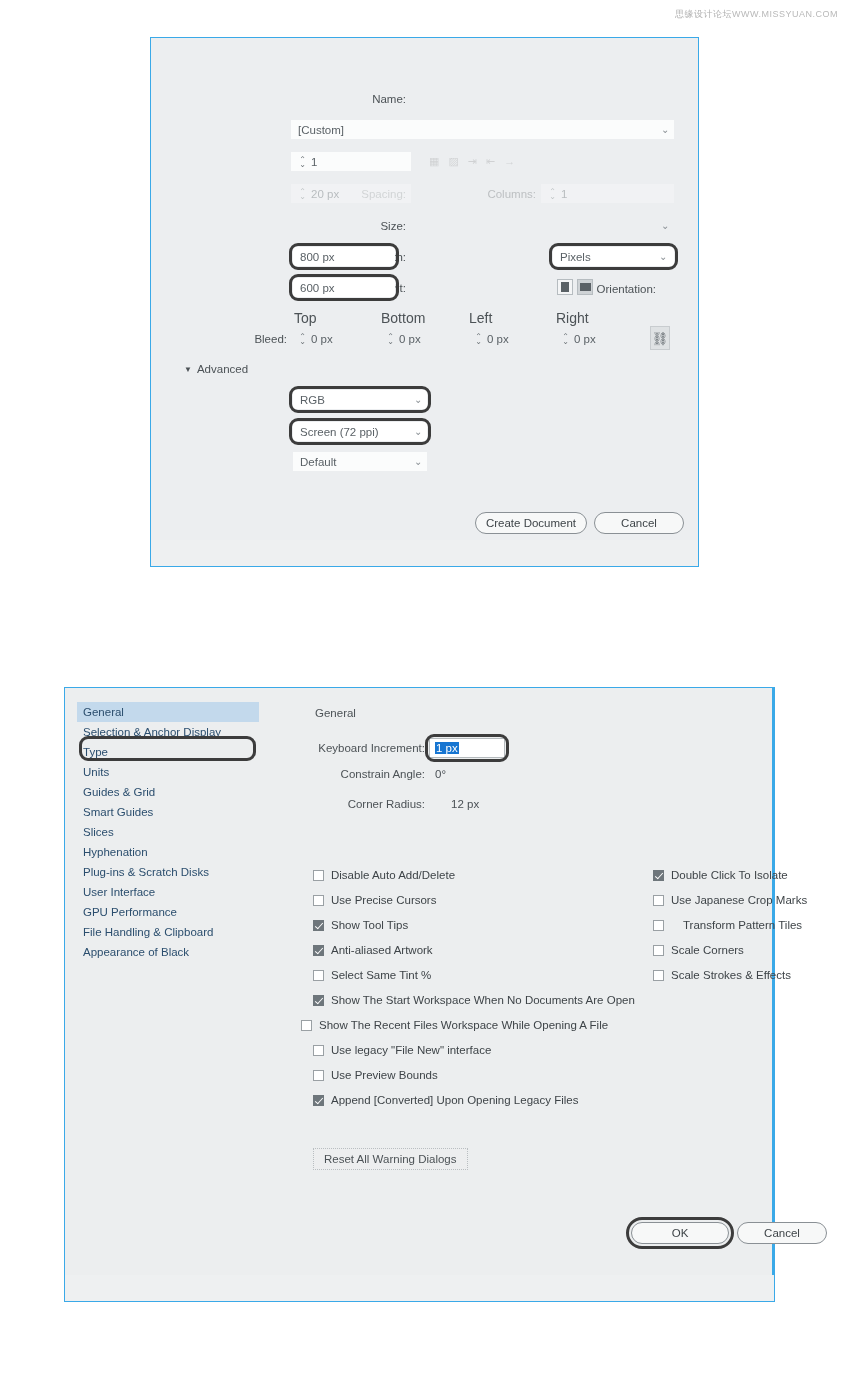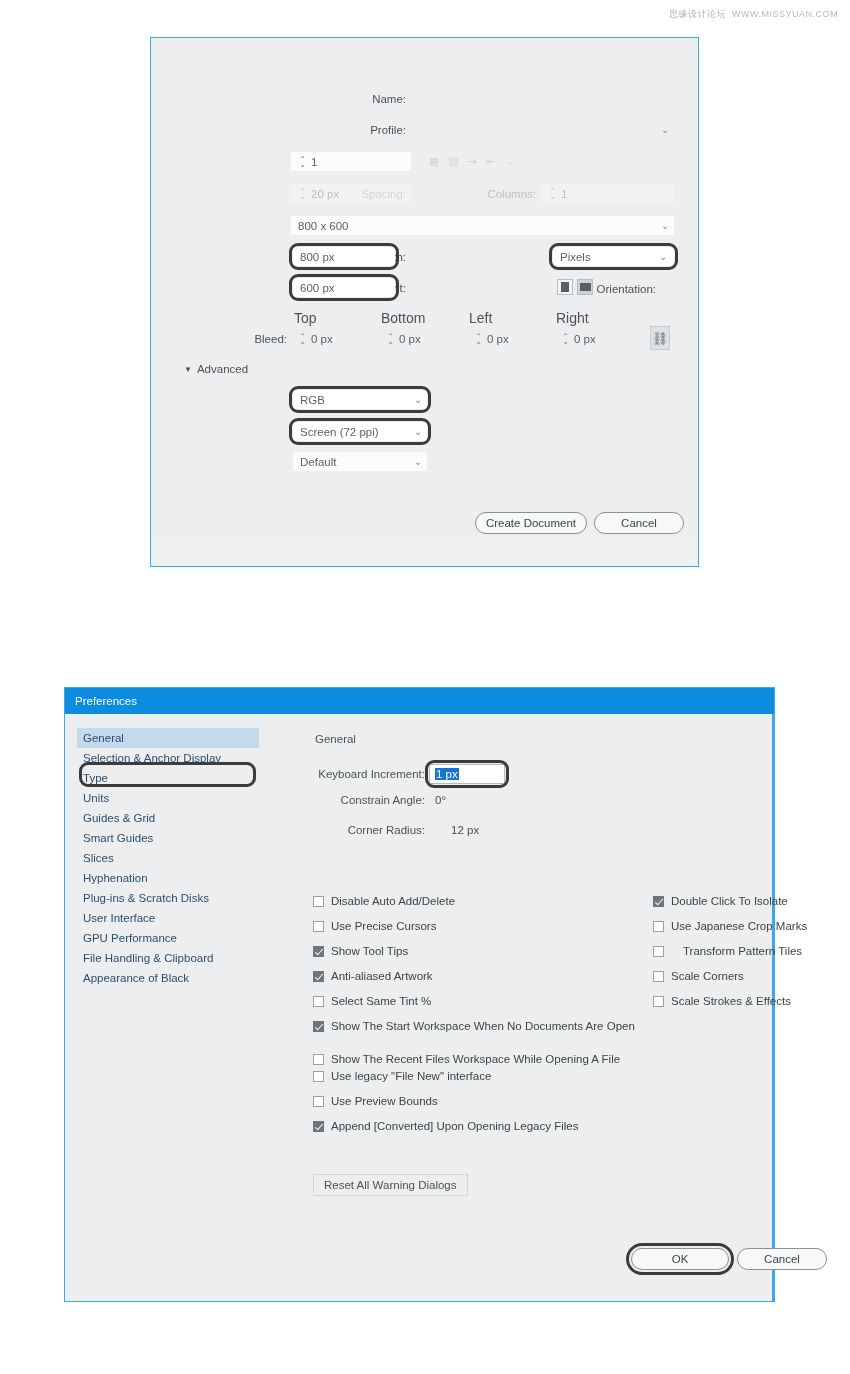--- a/index.html
+++ b/index.html
@@ -12,21 +12,21 @@
   }
 
   .watermark {
     position: absolute;
     top: 8px; right: 12px;
     font-size: 9px;
     color: #b9b9b9;
     letter-spacing: 0.5px;
     white-space: nowrap;
   }
-  .watermark .cn { color: #b0b0b0; margin-right: 6px; }
+  .watermark .cn { color: #b0b0b0; }
 
   
   .dialog {
     position: absolute;
     background: #eef0f1;
     border: 1px solid #3aa9e8;
   }
   .titlebar {
     background: #0b8cdf;
     color: #ffffff;
@@ -234,20 +234,21 @@
 <div class="watermark">
   <span class="cn">思缘设计论坛</span><span>WWW.MISSYUAN.COM</span>
 </div>
 
 <div class="dialog" id="more-settings">
   <div class="body">
 
     <div class="ms-label" style="position:absolute; left:110px; top:55px; width:145px;">Name:</div>
 
     <div class="ms-label" style="position:absolute; left:110px; top:86px; width:145px;">Profile:</div>
+    <div class="fieldbox" style="position:absolute; left:140px; top:82px; width:383px;">[Custom]</div>
     <div class="caret" style="left:510px; top:87px;">⌄</div>
 
     <div class="ms-label" style="position:absolute; left:20px; top:118px; width:235px;">Number of Artboards:</div>
     <div class="fieldbox" style="position:absolute; left:140px; top:114px; width:120px;">
       <span class="spinner">
           <span>⌃</span>
           <span>⌄</span>
         </span>
       <span>1</span>
     </div>
@@ -271,21 +272,20 @@
     <div class="ms-label fade" style="position:absolute; left:280px; top:150px; width:105px; opacity:.3;">Columns:</div>
     <div class="fieldbox fade" style="position:absolute; left:390px; top:146px; width:133px;">
       <span class="spinner">
           <span>⌃</span>
           <span>⌄</span>
         </span>
       <span>1</span>
     </div>
 
     <div class="ms-label" style="position:absolute; left:110px; top:182px; width:145px;">Size:</div>
-    <div class="fieldbox" style="position:absolute; left:140px; top:178px; width:383px;">800 x 600</div>
     <div class="caret" style="left:510px; top:183px;">⌄</div>
 
     <div class="ms-label" style="position:absolute; left:110px; top:213px; width:145px;">Width:</div>
     <div class="fieldbox" style="position:absolute; left:142px; top:209px; width:102px; background:#ffffff;">800 px</div>
     <div class="ring" style="left:138px; top:205px; width:110px; height:27px;"></div>
 
     <div class="ms-label" style="position:absolute; left:400px; top:213px; width:105px;">Units:</div>
     <div class="fieldbox" style="position:absolute; left:402px; top:209px; width:121px; background:#ffffff;">Pixels</div>
     <div class="caret" style="left:508px; top:214px;">⌄</div>
     <div class="ring" style="left:398px; top:205px; width:129px; height:27px;"></div>
@@ -360,21 +360,20 @@
     <div class="fieldbox" style="position:absolute; left:142px; top:414px; width:134px;">Default</div>
     <div class="caret" style="left:263px; top:419px;">⌄</div>
 
     <div class="pillbtn" style="left:324px; top:474px; width:112px;">Create Document</div>
     <div class="pillbtn" style="left:443px; top:474px; width:90px;">Cancel</div>
 
   </div>
 </div>
 
 <div class="dialog" id="preferences">
-  <div class="titlebar">Preferences</div>
   <div class="body">
     <div class="pref-right-edge"></div>
 
     <div class="pref-sidebar" id="pref-sidebar">
         <div class="pref-item selected"><span>General</span></div>
         <div class="pref-item"><span>Selection &amp; Anchor Display</span></div>
         <div class="pref-item"><span>Type</span></div>
         <div class="pref-item"><span>Units</span></div>
         <div class="pref-item"><span>Guides &amp; Grid</span></div>
         <div class="pref-item"><span>Smart Guides</span></div>
@@ -421,21 +420,21 @@
             <span>Anti-aliased Artwork</span>
           </div>
           <div class="cb-row" style="left: 48px; top: 281px;">
             <span class="cb"></span>
             <span>Select Same Tint %</span>
           </div>
           <div class="cb-row" style="left: 48px; top: 306px;">
             <span class="cb checked"></span>
             <span>Show The Start Workspace When No Documents Are Open</span>
           </div>
-          <div class="cb-row" style="left: 48px; top: 331px; margin-top: 8px;">
+          <div class="cb-row" style="left: 36px; top: 331px;">
             <span class="cb"></span>
             <span>Show The Recent Files Workspace While Opening A File</span>
           </div>
           <div class="cb-row" style="left: 48px; top: 356px;">
             <span class="cb"></span>
             <span>Use legacy "File New" interface</span>
           </div>
           <div class="cb-row" style="left: 48px; top: 381px;">
             <span class="cb"></span>
             <span>Use Preview Bounds</span>

